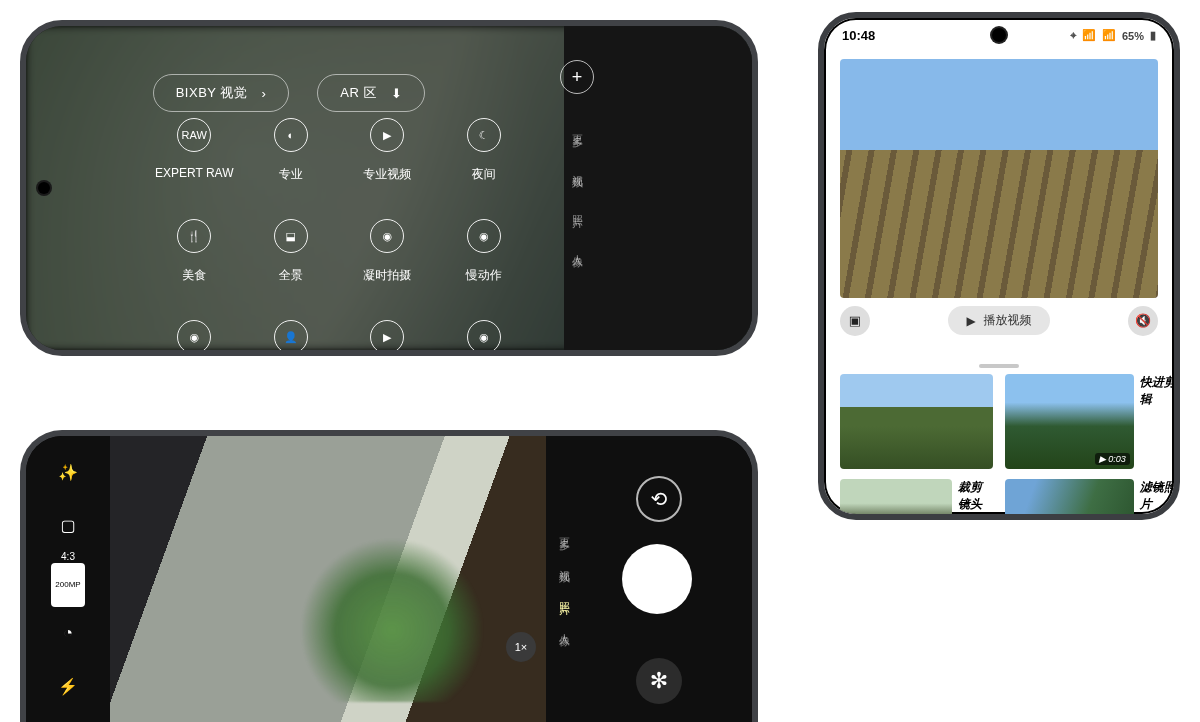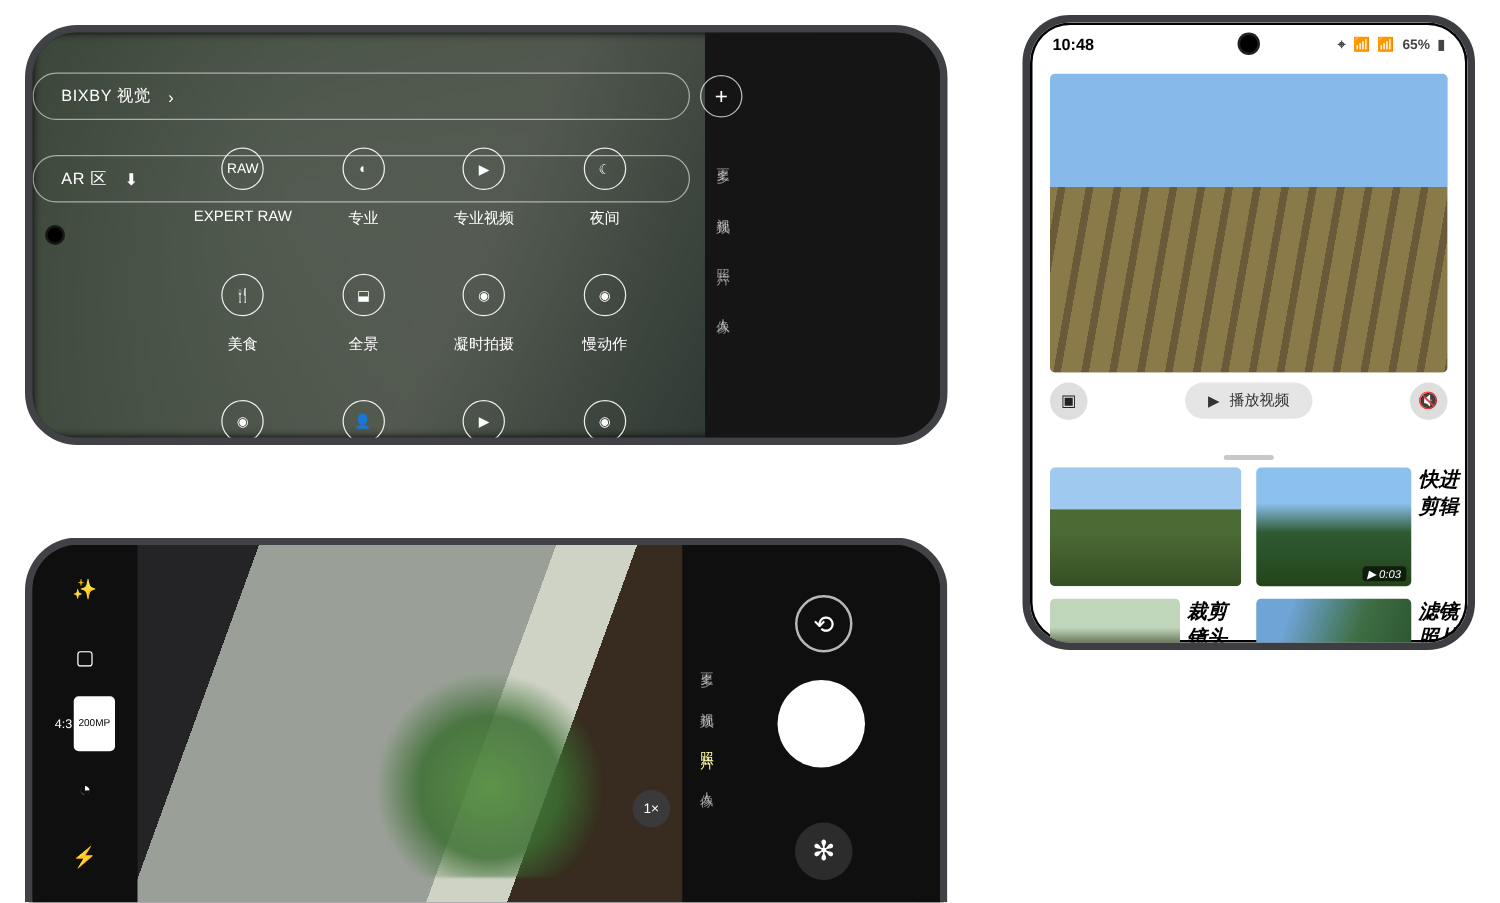--- a/index.html
+++ b/index.html
@@ -31,22 +31,22 @@
   }
   .p1-overlay {
     position: absolute; inset: 0;
     background: rgba(0,0,0,0.36);
   }
   .p1-right-dark {
     position: absolute; right: 0; top: 0; bottom: 0; width: 188px;
     background: #151515;
   }
   .p1-pills {
-    position: absolute; top: 32px; left: 0; right: 200px;
-    display: flex; justify-content: center; gap: 28px; flex-direction: column;
+    position: absolute; top: 48px; left: 0; right: 200px;
+    display: flex; justify-content: center; gap: 28px;
   }
   .pill {
     height: 38px; padding: 0 22px;
     border: 1px solid rgba(255,255,255,0.55);
     border-radius: 999px;
     display: flex; align-items: center; gap: 14px;
     color: #fff; font-size: 13px; letter-spacing: 0.5px;
     cursor: pointer;
   }
   .pill .chev, .pill .dl { font-size: 13px; }
@@ -204,21 +204,21 @@
   .thumb:nth-child(2) .img { background: linear-gradient(180deg, #8cc1ee 0 30%, #2f5a32 55%, #234419); }
   .thumb:nth-child(3) .img { background: linear-gradient(180deg, #c0d6bb 0 30%, #516040 50%, #2e3a24); }
   .thumb:nth-child(4) .img { background: linear-gradient(110deg, #6fa4d6 20%, #3e6e44 60%, #284f2a); }
   .thumb:nth-child(5) .img { background: #aeaeae; }
   .thumb:nth-child(6) .img { background: linear-gradient(180deg, #5a9ad5 0 40%, #355f3a 60%); outline: 3px solid #1a73e8; outline-offset: -3px; }
   .dur-badge {
     position: absolute; right: 4px; bottom: 4px;
     background: rgba(0,0,0,.6); color: #fff; font-size: 9px;
     padding: 1px 4px; border-radius: 3px;
   }
-  .thumb .cap { font-size: 16px; font-weight: 700; color: #000; }
+  .thumb .cap { font-size: 12px; font-weight: 700; color: #000; }
 </style>
 </head>
 <body>
 
 <div id="phone1" class="phone-landscape">
   <div class="p1-bg"></div>
   <div class="p1-overlay"></div>
   <div class="p1-right-dark"></div>
   <div class="punch"></div>
 
@@ -288,21 +288,21 @@
       <div class="v-label">人像</div>
     </div>
 </div>
 
 <div id="phone2" class="phone-landscape">
   <div class="punch"></div>
 
   <div class="p2-toolbar">
     <div class="tb-ic">✨</div>
     <div class="tb-ic">▢</div>
-    <div class="tb-ic" style="flex-direction:row;gap:1px">
+    <div class="tb-ic" style="flex-direction:column;gap:1px">
       <span style="font-size:10px">4:3</span>
       <span class="ratio-badge">200MP</span>
     </div>
     <div class="tb-ic">◔</div>
     <div class="tb-ic">⚡</div>
   </div>
 
   <div class="p2-viewfinder">
     <div class="plant"></div>
   </div>

